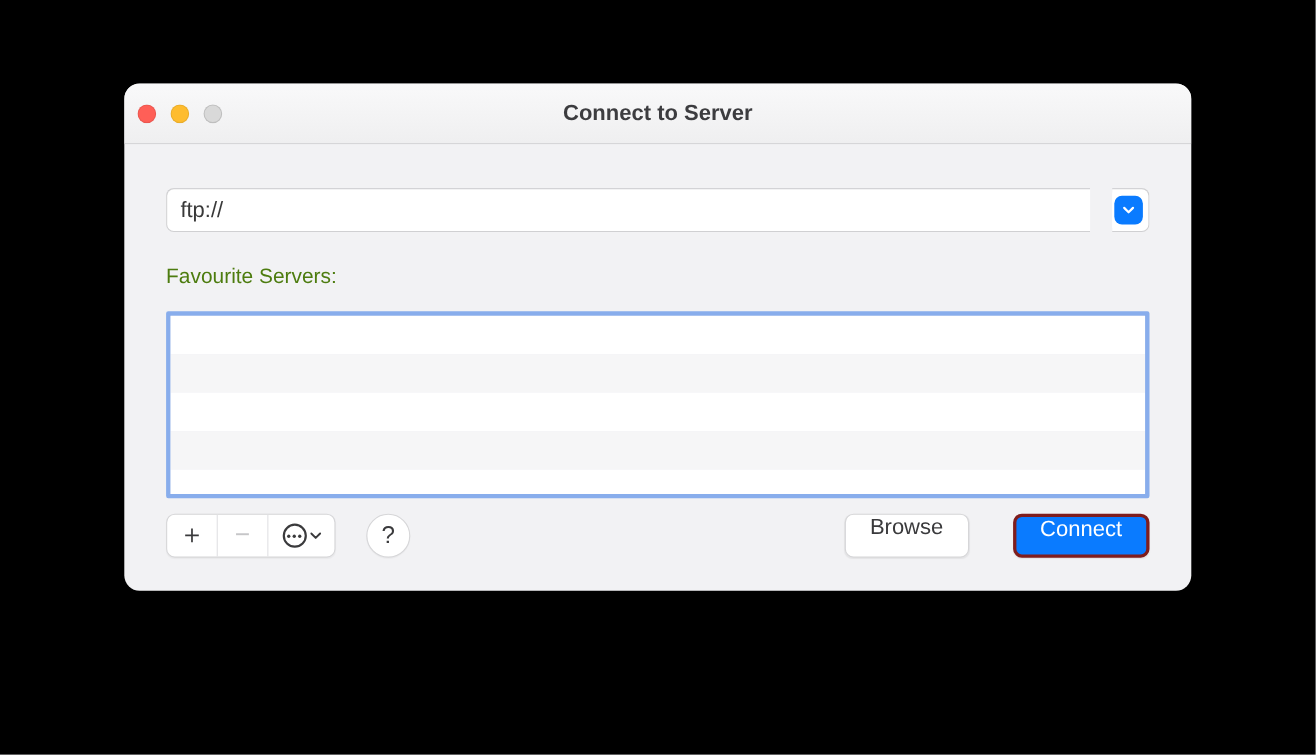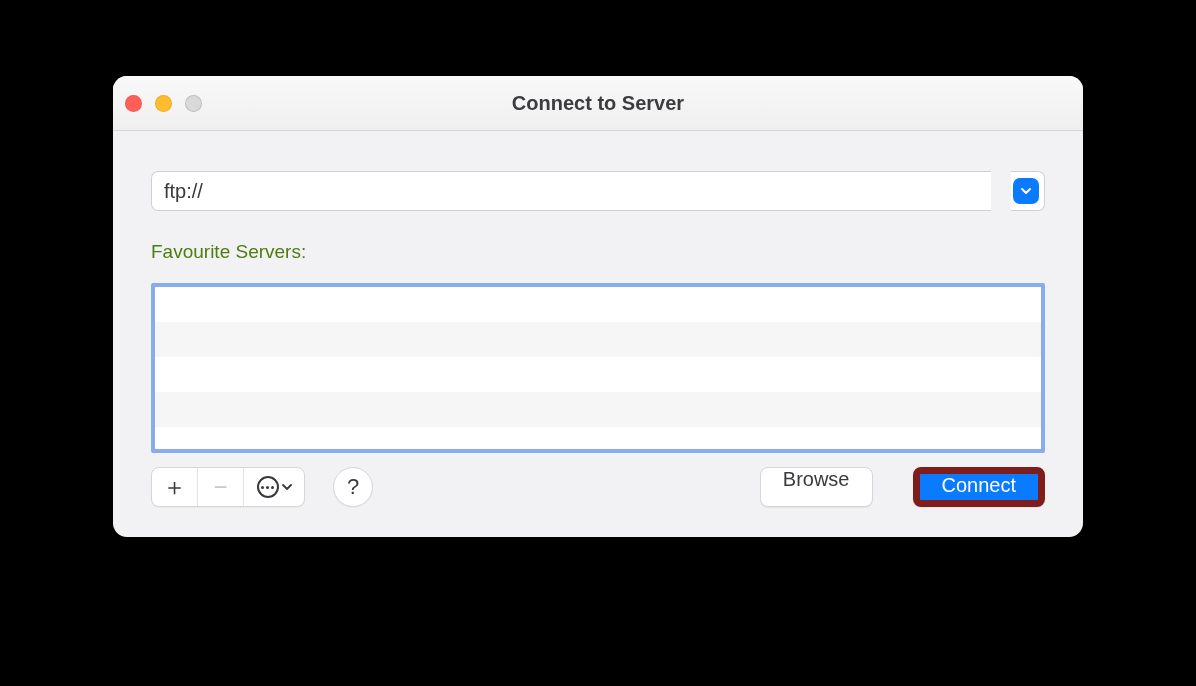--- a/index.html
+++ b/index.html
@@ -200,21 +200,21 @@
       display: flex;
       box-shadow: 0 1px 1px rgba(0,0,0,0.06);
     }
     .btn.secondary {
       background: #fff;
       border: 1px solid #d6d6d8;
       color: #3a3a3c;
     }
     .btn.primary {
       background: #0a7bff;
-      border: 7px solid #7f1d1d;
+      border: 3px solid #7f1d1d;
       color: #fff;
       margin-left: 40px;
     }
   </style>
 </head>
 <body>
 
 <div class="window">
   <div class="titlebar">
     <div class="traffic-lights">

